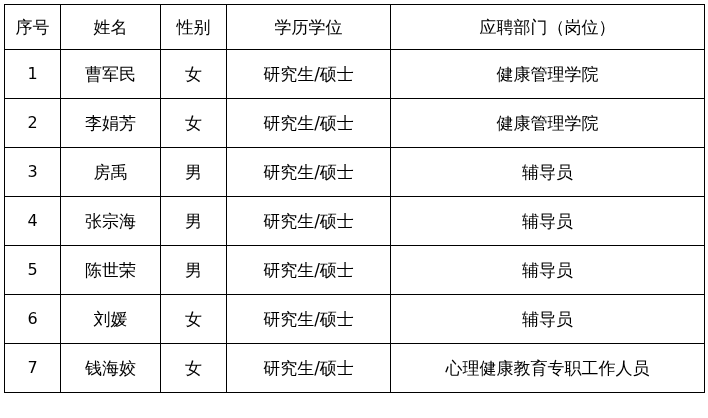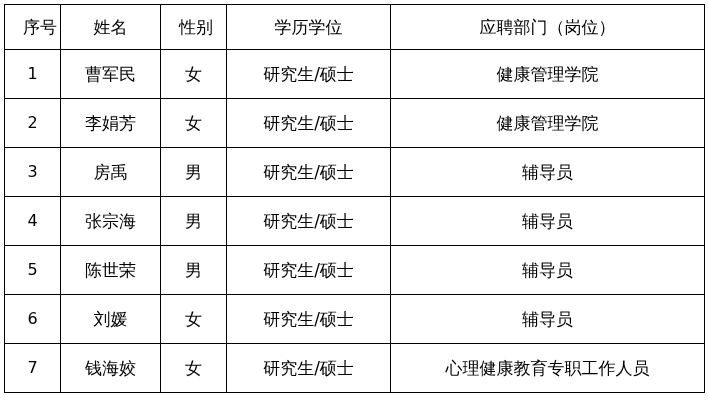--- a/index.html
+++ b/index.html
@@ -34,21 +34,21 @@
 
   table.roster th,
   table.roster td {
     border: 1px solid #000000;
     text-align: center;
     vertical-align: middle;
     font-weight: normal;
     font-size: 17px;
     line-height: 1.2;
     height: 48px;
-    padding: 0 18px;
+    padding: 0 10px;
     white-space: nowrap;
   }
   table.roster thead th {
     height: 44px;
     font-size: 17px;
   }
   table.roster tbody td.idx {
     font-size: 16px;
   }
 </style>

